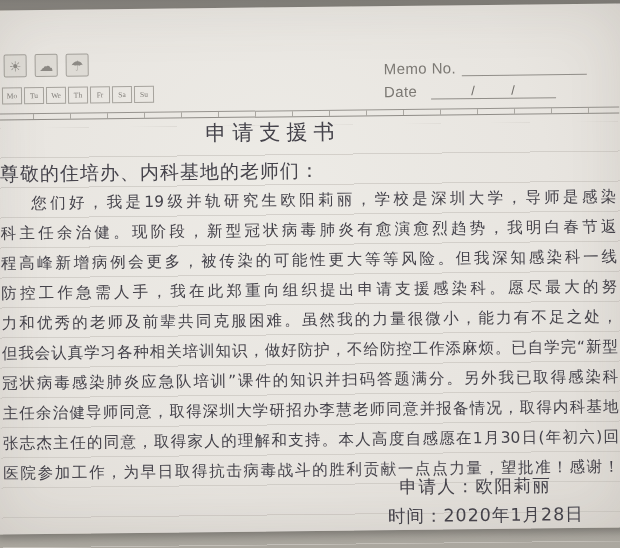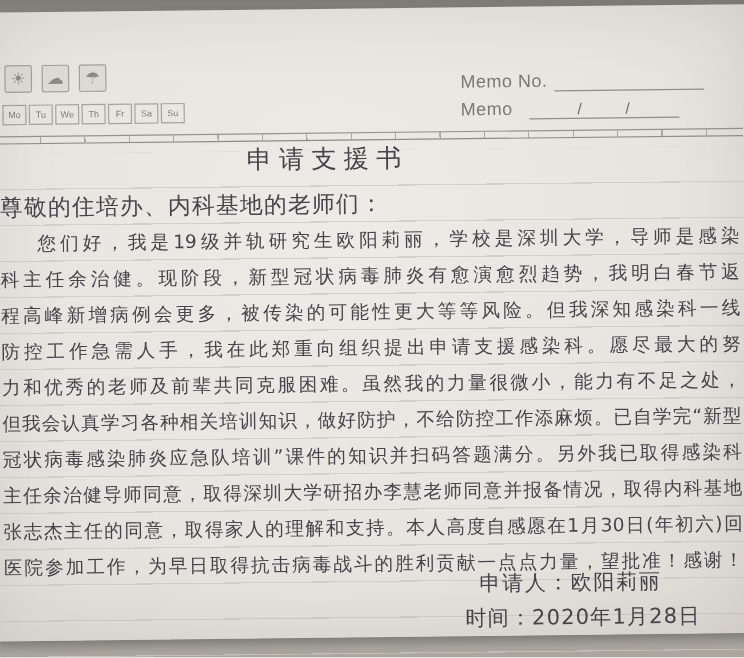--- a/index.html
+++ b/index.html
@@ -15,21 +15,21 @@
   
   .ruling{position:absolute;left:6px;right:6px;top:118px;height:420px;
          background:repeating-linear-gradient(to bottom,transparent 0 29px,#cbc7c1 29px 30px);
          opacity:.75;}
   
   .icon-row{position:absolute;left:13px;top:44px;display:flex;gap:8px;}
   .wicon{width:21px;height:21px;border:1px solid #a3a09a;background:#dedbd5;border-radius:2px;
          display:flex;align-items:center;justify-content:center;font-size:14px;color:#8d8a85;}
   .week-row{position:absolute;left:11px;top:77px;display:flex;gap:2px;}
   .daybox{width:18px;height:15px;border:1px solid #a6a39d;display:flex;align-items:center;
-         justify-content:center;font-size:7.5px;color:#7f7c77;font-family:Liberation Sans, sans-serif;}
+         justify-content:center;font-size:7.5px;color:#7f7c77;font-family:Liberation Serif, serif;}
   .memo-row{position:absolute;left:393px;top:53px;display:flex;align-items:flex-end;
          font-family:"Liberation Sans",sans-serif;font-size:15px;color:#7c7974;letter-spacing:.4px;}
   .memo-row .uline{width:125px;border-bottom:1px solid #918e89;height:17px;margin-left:6px;}
   .date-row{position:absolute;left:393px;top:76px;display:flex;align-items:flex-end;
          font-family:"Liberation Sans",sans-serif;font-size:15px;color:#7c7974;letter-spacing:.4px;}
   .date-row .uline{width:125px;border-bottom:1px solid #918e89;height:17px;margin-left:14px;position:relative;}
   .date-row .slash{position:absolute;bottom:0;font-size:13px;color:#6f6c68;}
   .date-row .slash.s1{left:32%;}
   .date-row .slash.s2{left:64%;}
   .dbl-rule{position:absolute;left:6px;right:6px;top:103px;height:5px;
@@ -70,21 +70,21 @@
       <span class="daybox">Sa</span>
       <span class="daybox">Su</span>
     </div>
 
     <div class="memo-row">
       <span>Memo No.</span>
       <span class="uline"></span>
     </div>
 
     <div class="date-row">
-      <span>Memo</span>
+      <span>Date</span>
       <span class="uline">
         <span class="slash s1">/</span>
         <span class="slash s2">/</span>
       </span>
     </div>
 
     <div class="dbl-rule"></div>
     <div class="ruling"></div>
 
     <div class="title hw">申请支援书</div>

